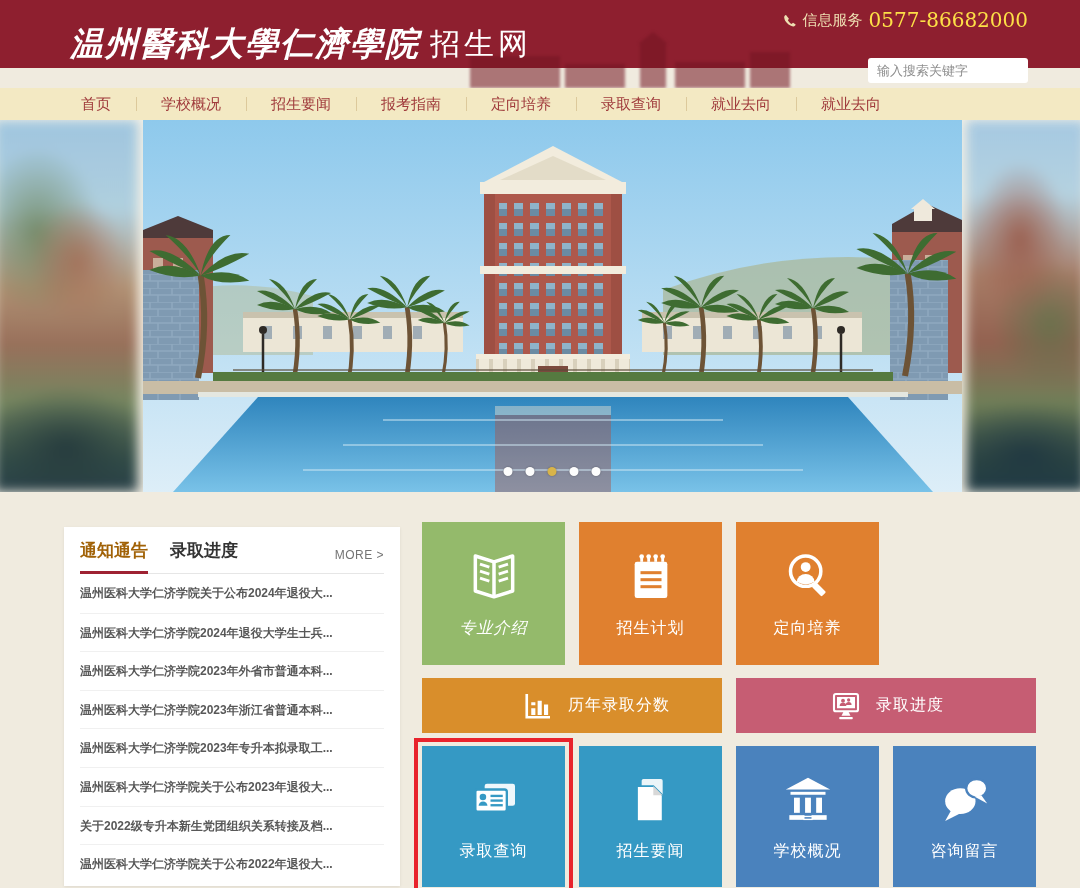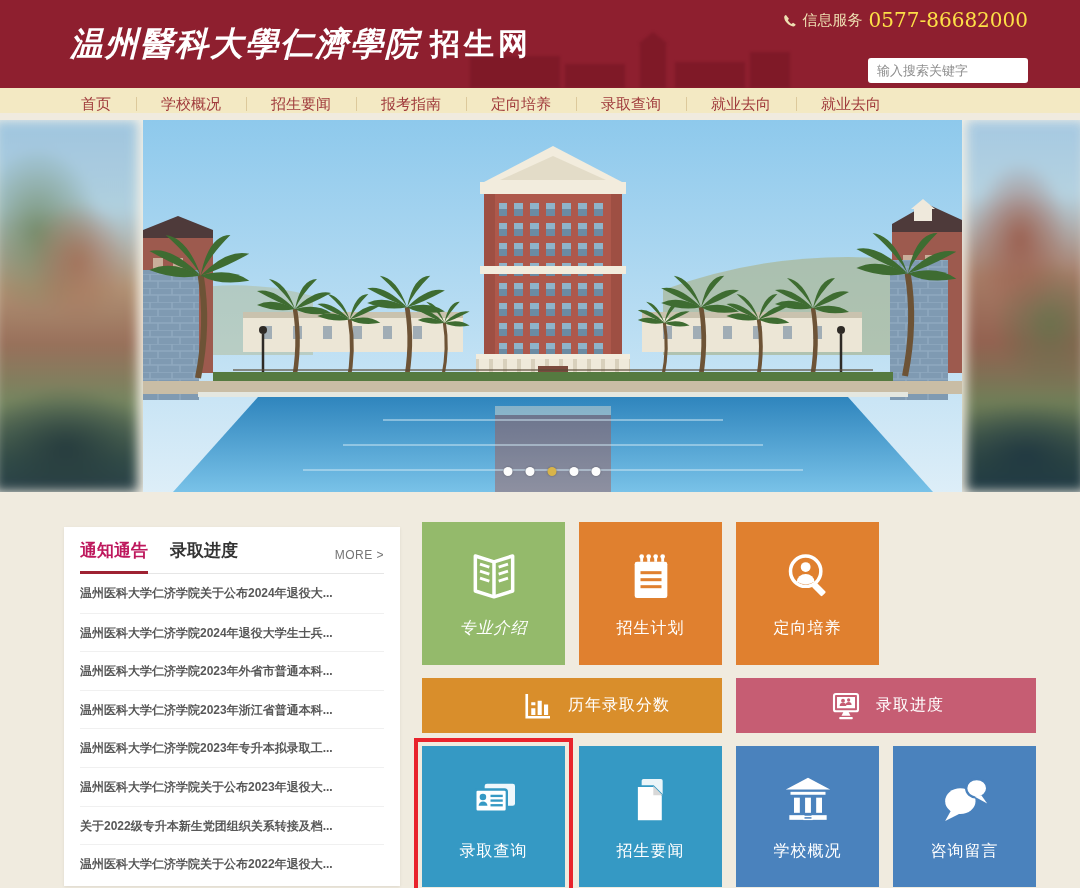--- a/index.html
+++ b/index.html
@@ -1,35 +1,35 @@
 <!DOCTYPE html>
 <html><head>
 <meta charset="utf-8">
 <style>
   * { margin:0; padding:0; box-sizing:border-box; }
   body { font-family:"Liberation Sans", sans-serif; background:#fff; }
   .page { position:relative; width:1080px; height:888px; overflow:hidden; background:#f0ebdf; }
 
   
-  .hdr { position:absolute; left:0; top:0; width:1080px; height:88px; background:#8e1f2f; }
+  .hdr { position:absolute; left:0; top:0; width:1080px; height:68px; background:#8e1f2f; }
   .hdr-sil { position:absolute; left:470px; top:26px; opacity:.55; filter:blur(1.5px); }
   .logo { position:absolute; left:70px; top:0; height:88px; display:flex; align-items:center; cursor:pointer; }
   .logo-cal { font-family:"DejaVu Serif", serif; font-style:italic; font-weight:600;
               font-size:33px; color:#fff; letter-spacing:2px; }
-  .logo-suf { font-size:30px; font-weight:bold; color:#fff; letter-spacing:4px; margin-left:10px; }
+  .logo-suf { font-size:30px; font-weight:normal; color:#fff; letter-spacing:4px; margin-left:10px; }
   .hotline { position:absolute; right:52px; top:8px; display:flex; align-items:center; gap:6px; }
   .hot-label { font-size:15px; color:#eedfb2; }
   .hot-num { font-family:"DejaVu Serif", serif; font-size:20px; color:#fde047; }
   .search { position:absolute; right:52px; top:30px; width:160px; height:25px; background:#fff;
             border-radius:3px; display:flex; align-items:center; overflow:hidden;margin-top:28px; }
   .search input { flex:1; border:none; outline:none; font-size:13px; padding:0 0 0 9px; color:#333; background:transparent; }
   .search input::placeholder { color:#8d8d8d; }
 
   
-  .nav { position:absolute; left:0; top:88px; width:1080px; height:25px; background:#f3e9c3; }
+  .nav { position:absolute; left:0; top:88px; width:1080px; height:32px; background:#f3e9c3; }
   .nav ul { list-style:none; display:flex; margin-left:56px; height:32px; }
   .nav li { display:flex; align-items:center; padding:0 25px; font-size:15px; color:#a03b3c;
             cursor:pointer; position:relative; }
   .nav li + li::before { content:""; position:absolute; left:0; top:9px; width:1px; height:14px; background:#dcc99b; }
 
   
   .hero { position:absolute; left:0; top:120px; width:1080px; height:372px; background:#f5f1e6; overflow:hidden; }
   .hero-side { position:absolute; top:0; height:372px; filter:blur(6px) saturate(.92); }
   .hero-side.left { left:-6px; width:144px;
     background:
@@ -50,21 +50,21 @@
   .dot.active { background:#d8b44a; }
 
   
   .content { position:absolute; left:0; top:492px; width:1080px; height:396px; background:#f0ebdf; }
 
   .notice-card { position:absolute; left:64px; top:35px; width:336px; height:359px; background:#fff;
                  box-shadow:0 1px 3px rgba(0,0,0,.08); padding:12px 16px 0 16px; }
   .tab-row { display:flex; align-items:flex-end; border-bottom:1px solid #e6e6e6; }
   .tab { font-size:17px; font-weight:bold; color:#333; margin-right:22px; padding-bottom:9px;
          cursor:pointer; border-bottom:3px solid transparent; margin-bottom:-1px; }
-  .tab.active { color:#be185d; border-bottom-color:#9e2232;font-family:Liberation Serif, serif; }
+  .tab.active { color:#a16207; border-bottom-color:#9e2232;font-family:Liberation Serif, serif; }
   .more { margin-left:auto; font-size:12px; color:#737373; cursor:pointer; padding-bottom:11px; letter-spacing:.5px; }
   .notice-list { list-style:none; }
   .notice-list li { font-size:12px; color:#585858; line-height:38.6px; height:38.6px;
                     white-space:nowrap; overflow:hidden; cursor:pointer;font-weight:bold; }
   .notice-list li + li { border-top:1px solid #f0f0f0; }
 
   .tiles-row { position:absolute; left:422px; display:flex; gap:14px; }
   .row1 { top:30px; } .row2 { top:186px; } .row3 { top:254px; }
   .tile { width:143px; height:143px; display:flex; flex-direction:column; align-items:center;
           justify-content:center; gap:13px; cursor:pointer; }

